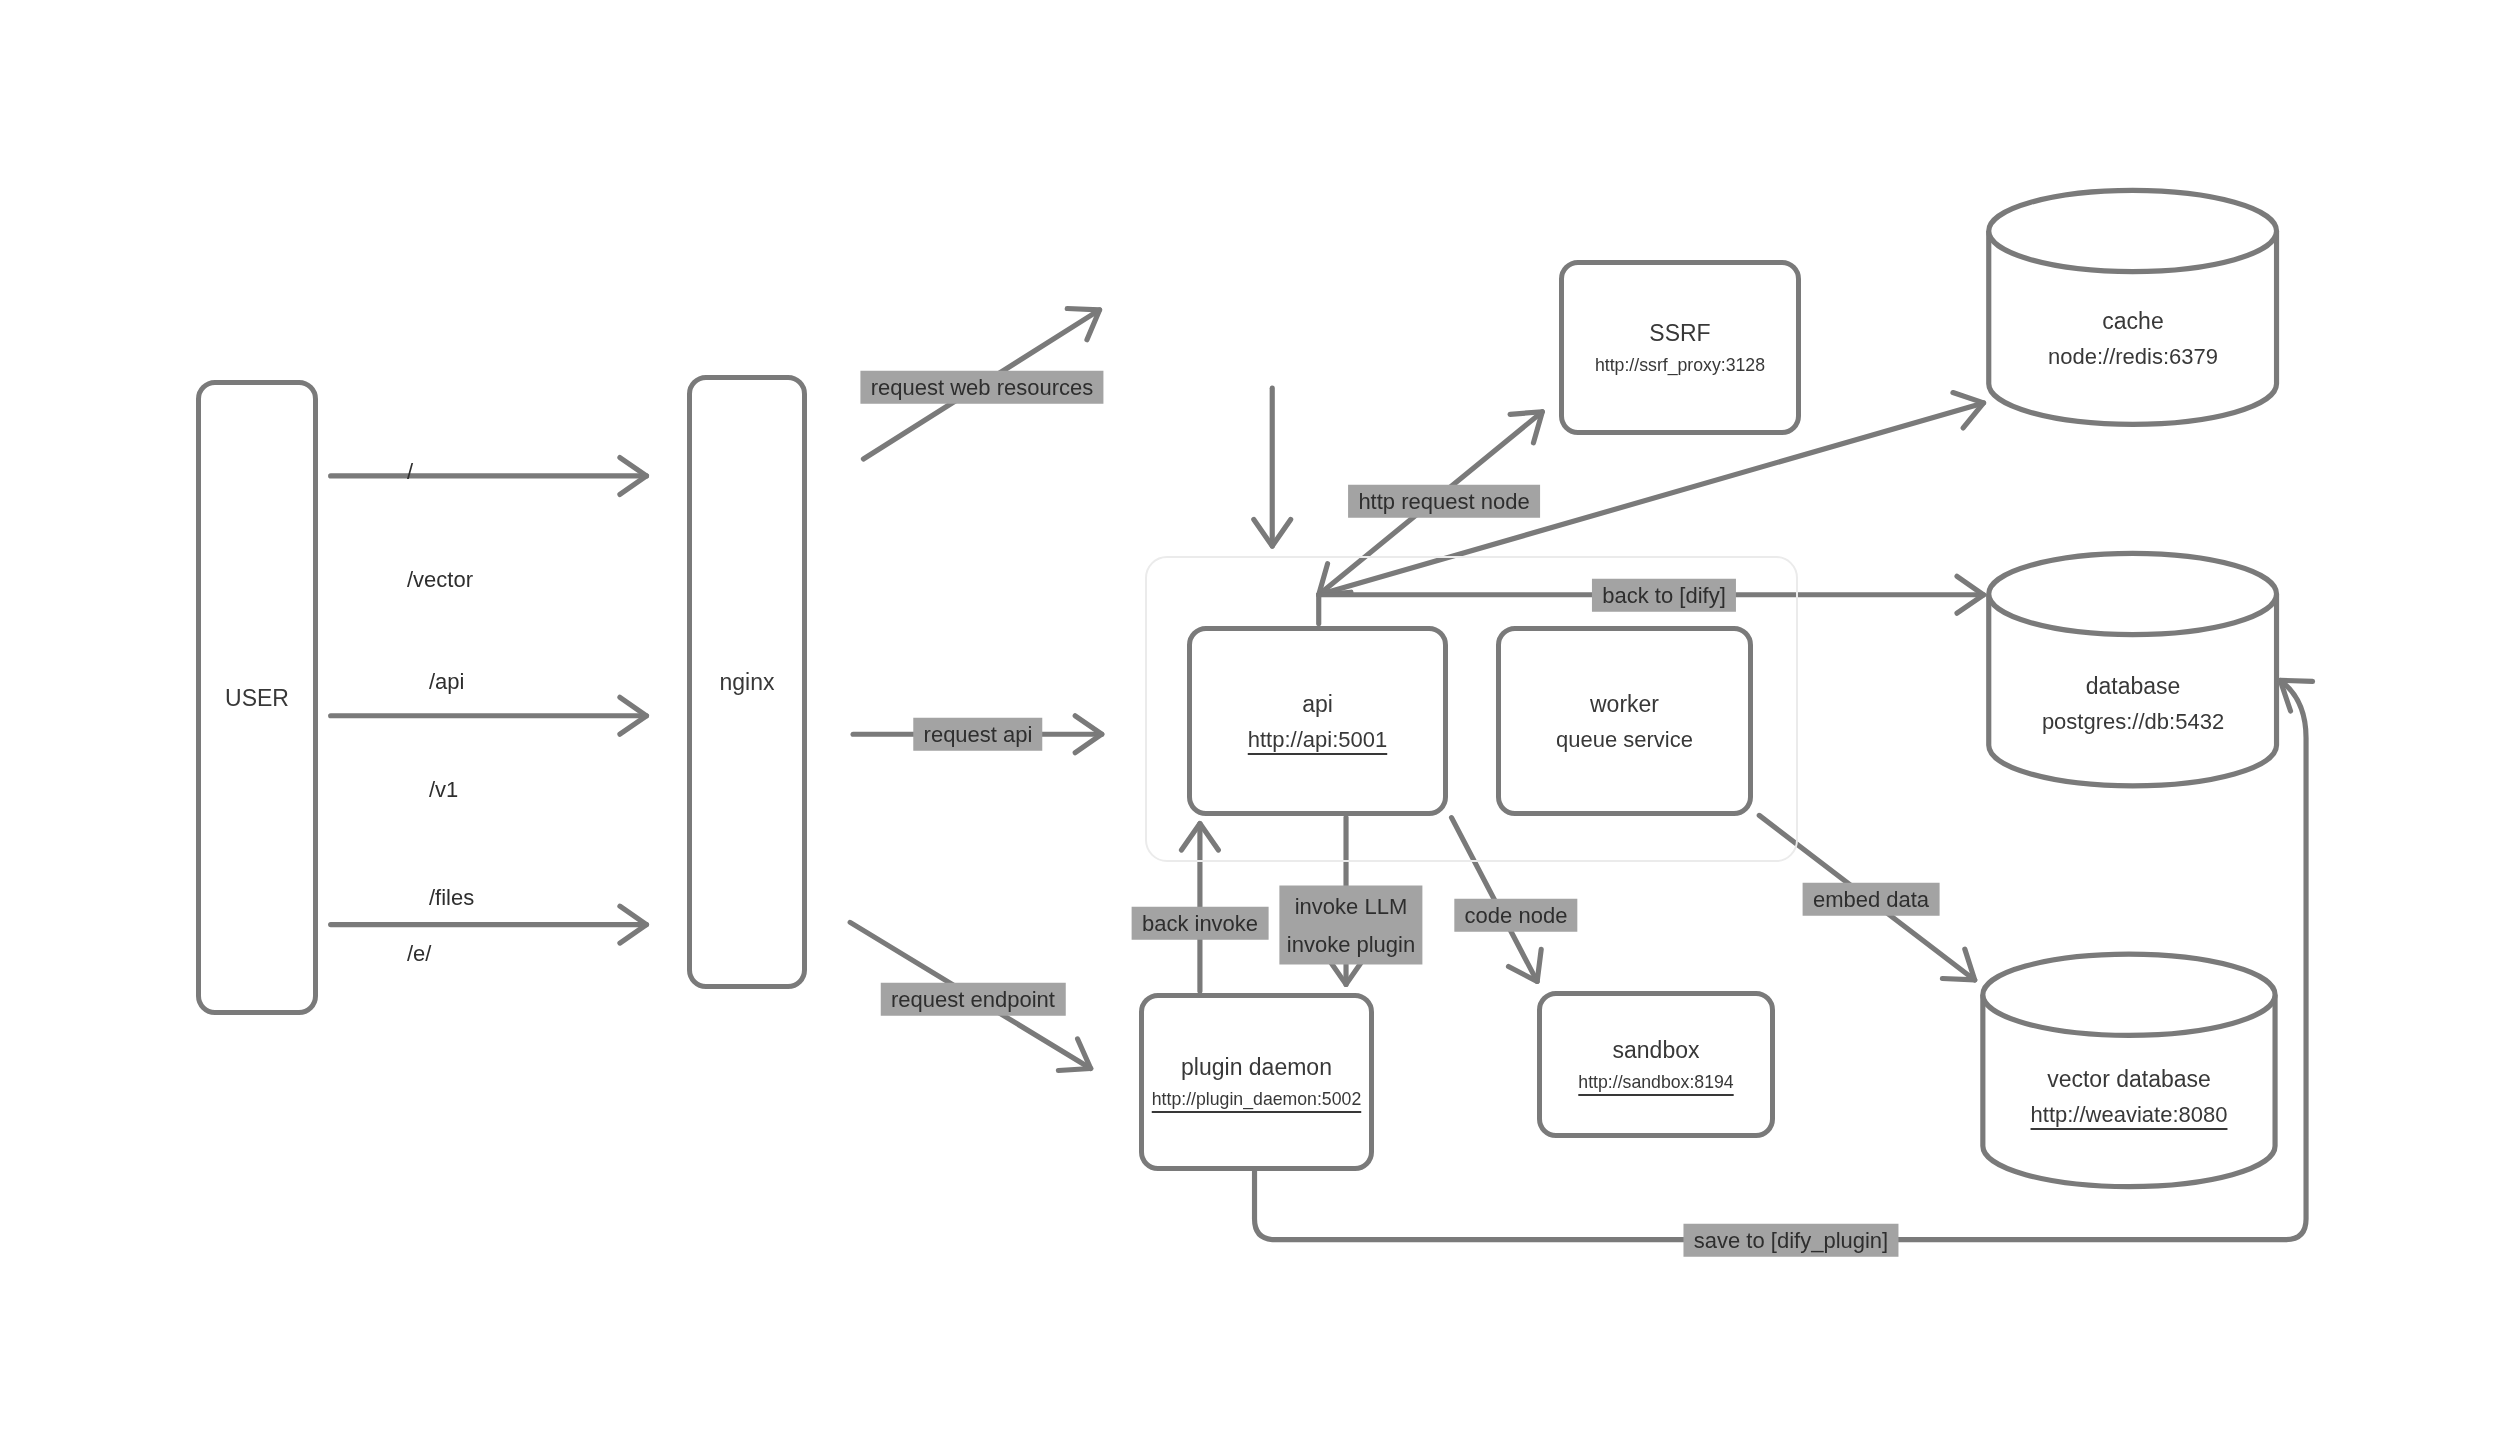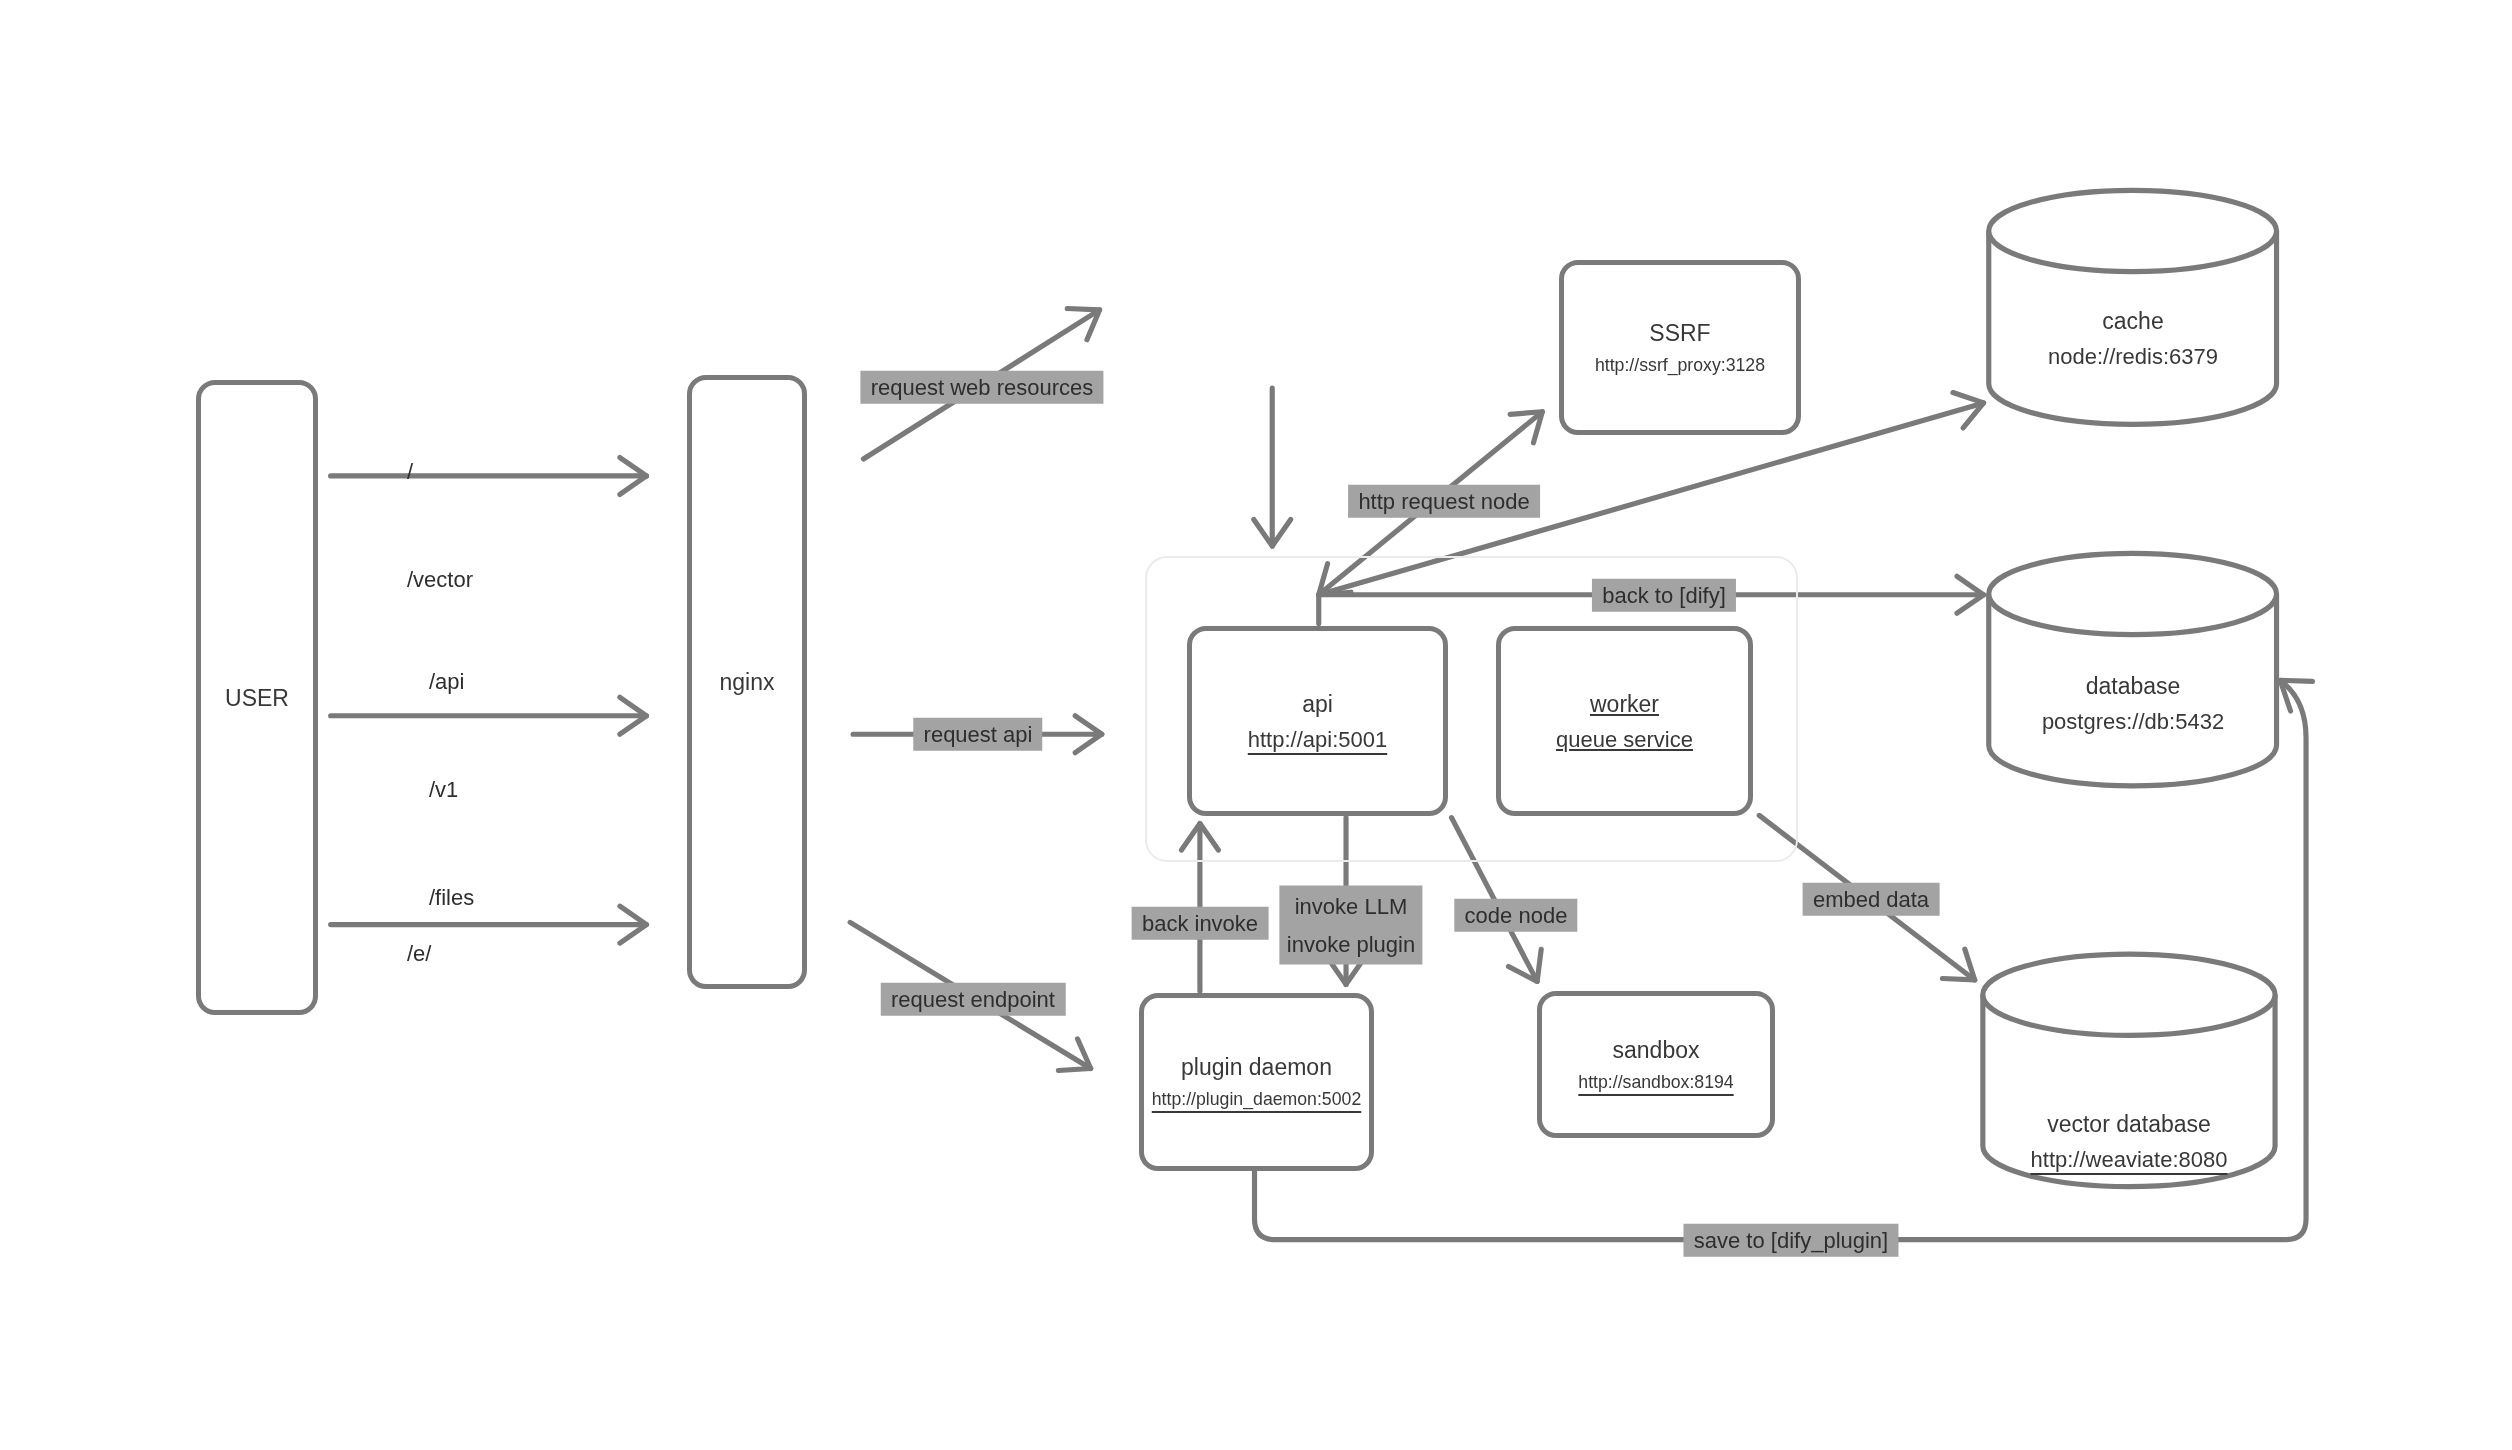--- a/index.html
+++ b/index.html
@@ -104,21 +104,21 @@
   <div class="node" style="left:1559px;top:260px;width:242px;height:175px;">
     <span class="title">SSRF</span>
     <span class="sub-sm">http://ssrf_proxy:3128</span>
   </div>
 
   <div class="node" style="left:1187px;top:626px;width:261px;height:190px;">
     <span class="title">api</span>
     <span class="sub u">http://api:5001</span>
   </div>
 
-  <div class="node" style="left:1496px;top:626px;width:257px;height:190px;text-decoration:underline;">
+  <div class="node" style="left:1496px;top:626px;width:257px;height:190px;">
     <span class="title">worker</span>
     <span class="sub">queue service</span>
   </div>
 
   <div class="node" style="left:1139px;top:993px;width:235px;height:178px;">
     <span class="title">plugin daemon</span>
     <span class="sub-sm u">http://plugin_daemon:5002</span>
   </div>
 
   <div class="node" style="left:1537px;top:991px;width:238px;height:147px;">
@@ -127,21 +127,21 @@
   </div>
 
   <div class="cyl-label" style="left:2133px;top:339px;">
     <span class="title">cache</span>
     <span class="sub">node://redis:6379</span>
   </div>
   <div class="cyl-label" style="left:2133px;top:704px;">
     <span class="title">database</span>
     <span class="sub">postgres://db:5432</span>
   </div>
-  <div class="cyl-label" style="left:2129px;top:1142px;">
+  <div class="cyl-label" style="left:2129px;top:1097px;">
     <span class="title">vector database</span>
     <span class="sub u">http://weaviate:8080</span>
   </div>
 
   <div class="path-label" style="left:407px;top:382px;">
     <span>/</span>
     <span>/vector</span>
   </div>
   <div class="path-label" style="left:429px;top:592px;">
     <span>/api</span>

